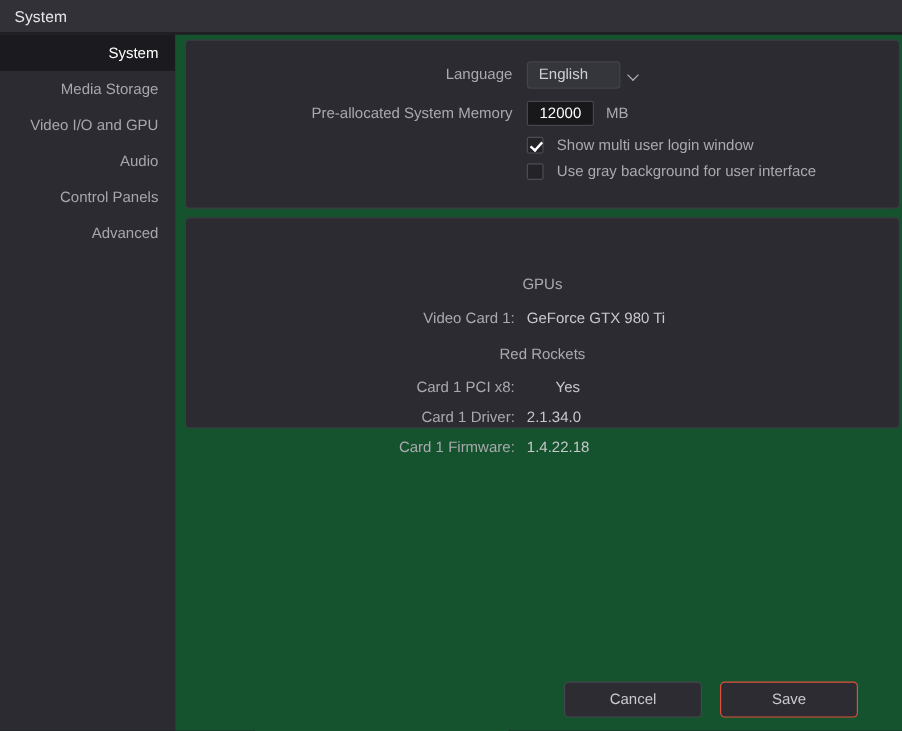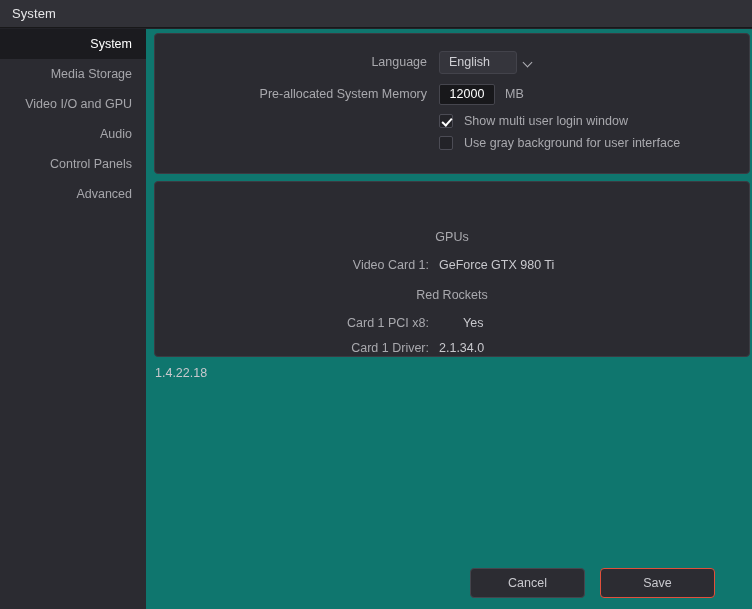--- a/index.html
+++ b/index.html
@@ -66,21 +66,21 @@
     color: #ffffff;
   }
 
   
   .content {
     position: absolute;
     left: 146px;
     top: 29px;
     right: 0;
     bottom: 0;
-    background: #0f766e;
+    background: #14532d;
   }
 
   .panel {
     position: absolute;
     left: 8px;
     right: 2px;
     background: #2b2b31;
     border: 1px solid #3b3b42;
     border-radius: 4px;
     box-sizing: border-box;
@@ -333,20 +333,21 @@
         <div class="info-label">Card 1 PCI x8:</div>
         <div class="info-value">Yes</div>
       </div>
 
       <div class="info-row" style="top:157px;">
         <div class="info-label">Card 1 Driver:</div>
         <div class="info-value">2.1.34.0</div>
       </div>
 
       <div class="info-row" style="top:182px;">
+        <div class="info-label">Card 1 Firmware:</div>
         <div class="info-value">1.4.22.18</div>
       </div>
 
     </div>
 
   </div>
 
   <button class="btn" id="btn-cancel">Cancel</button>
   <button class="btn" id="btn-save">Save</button>
 

